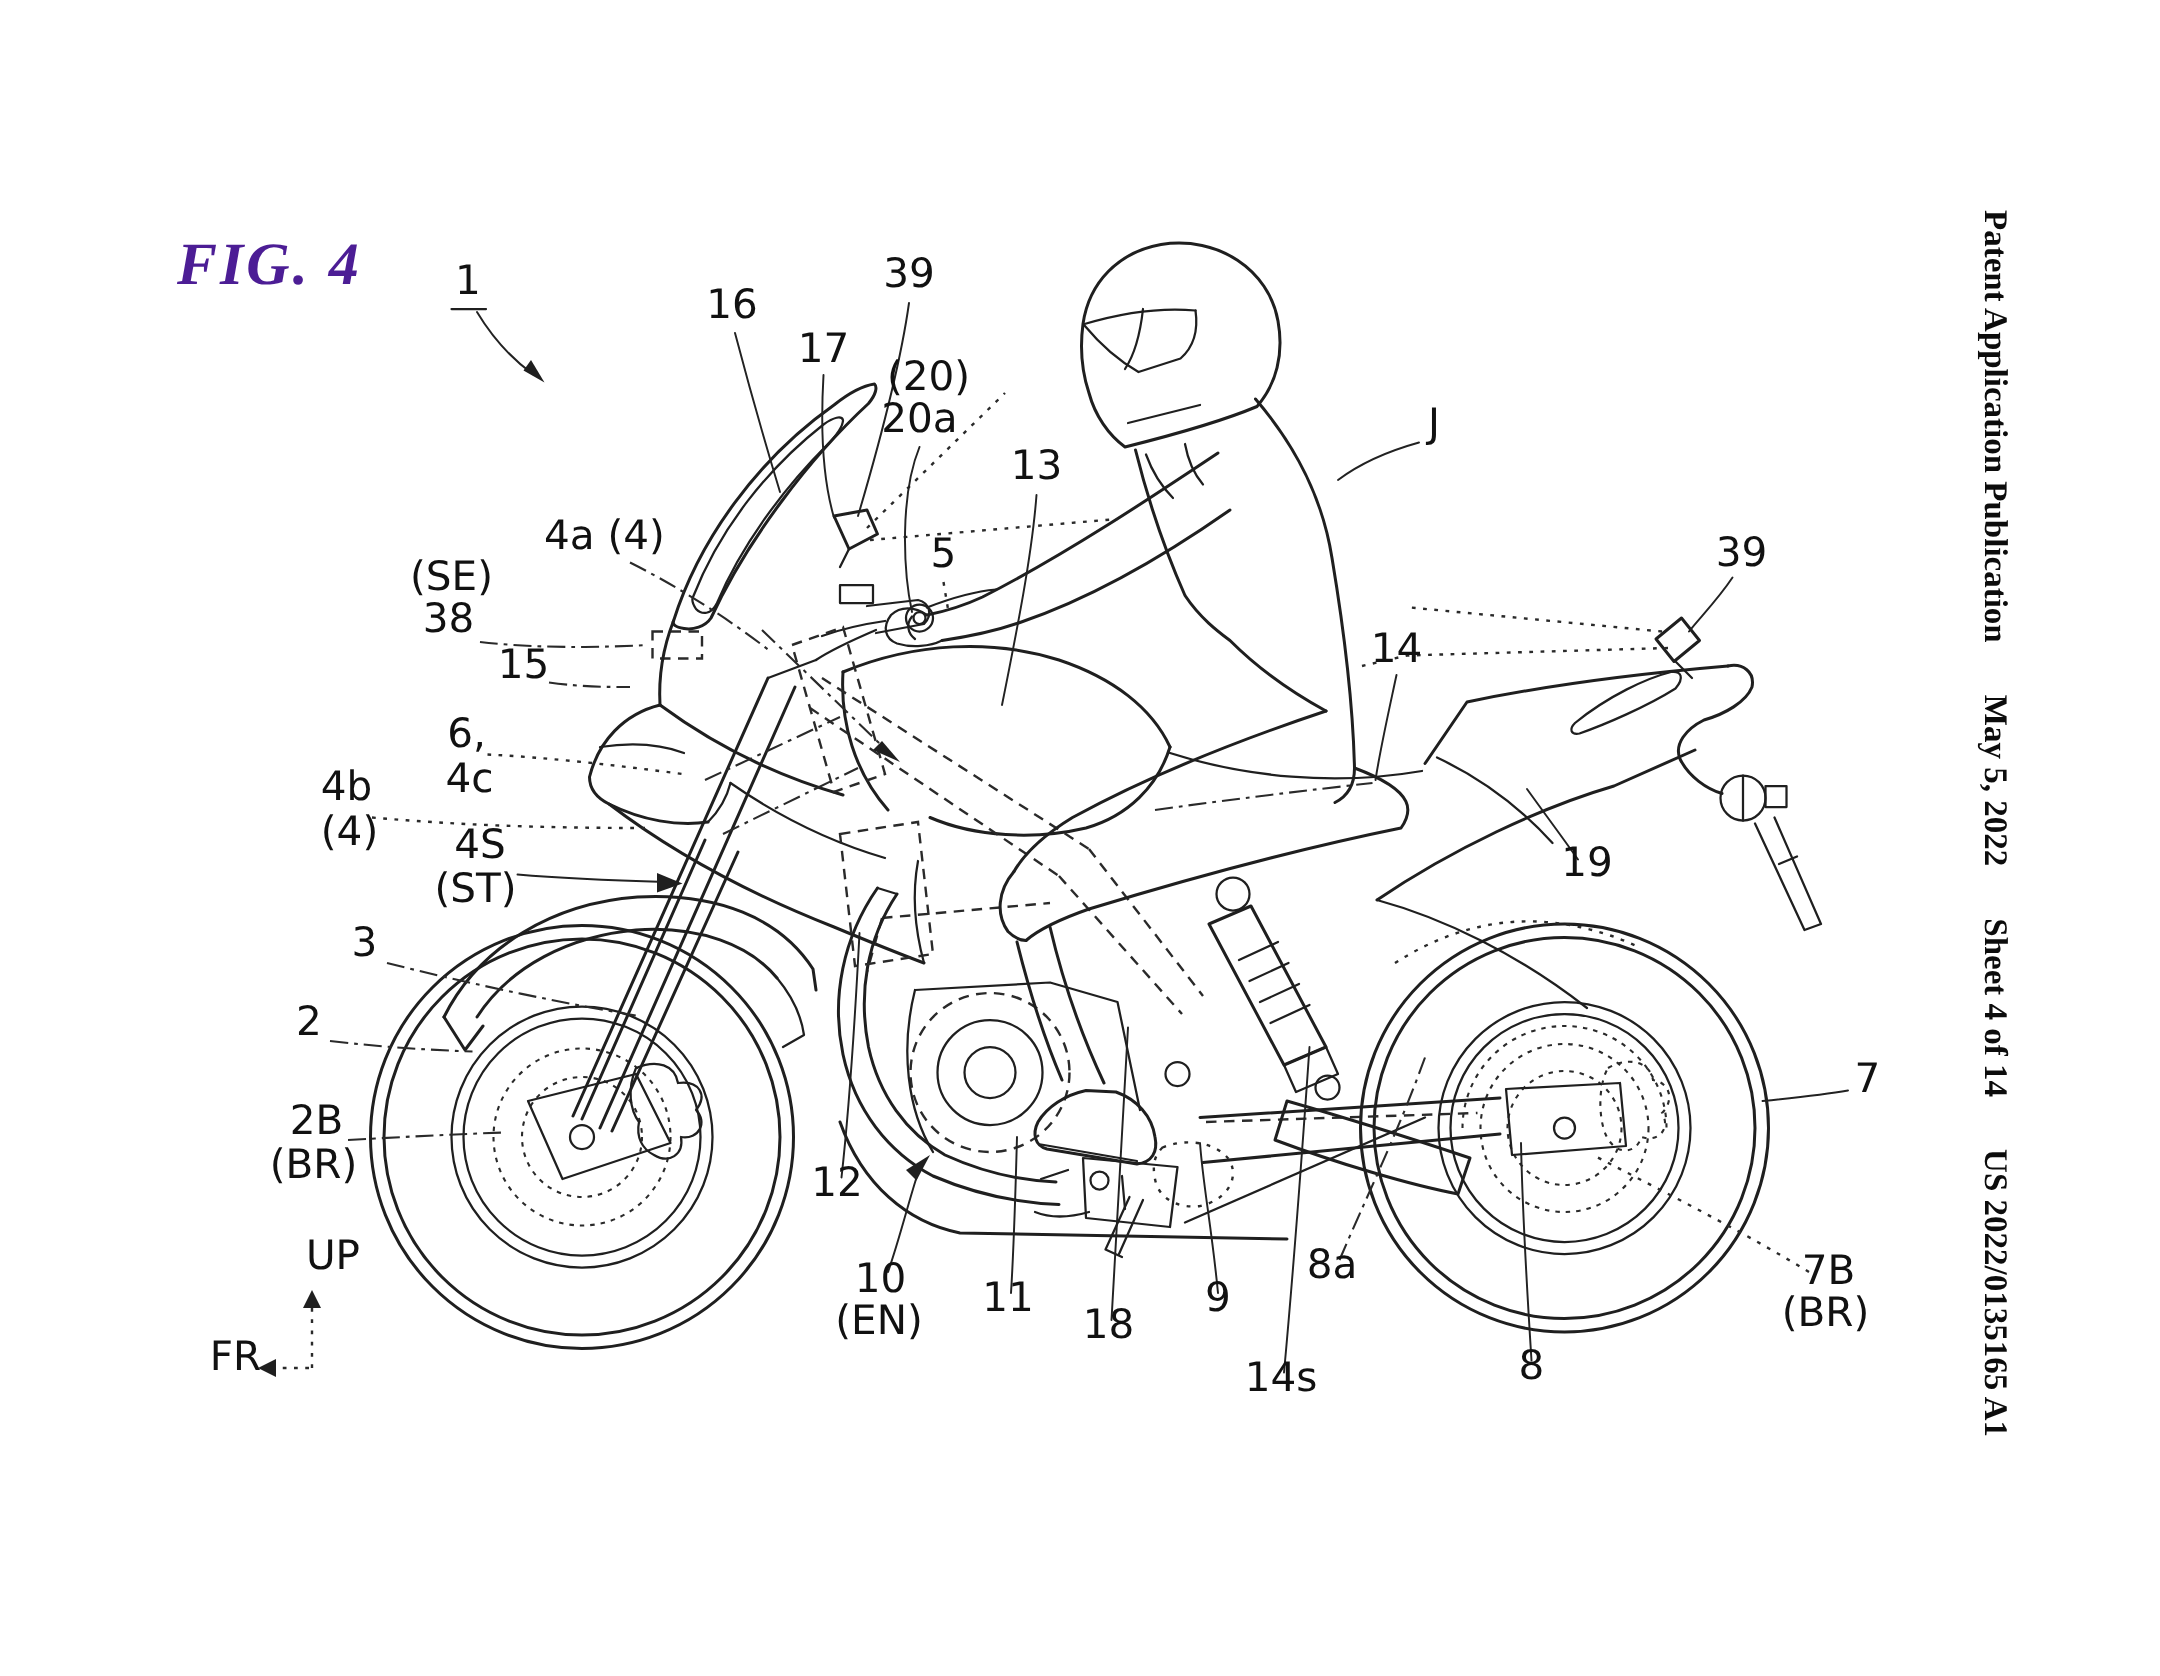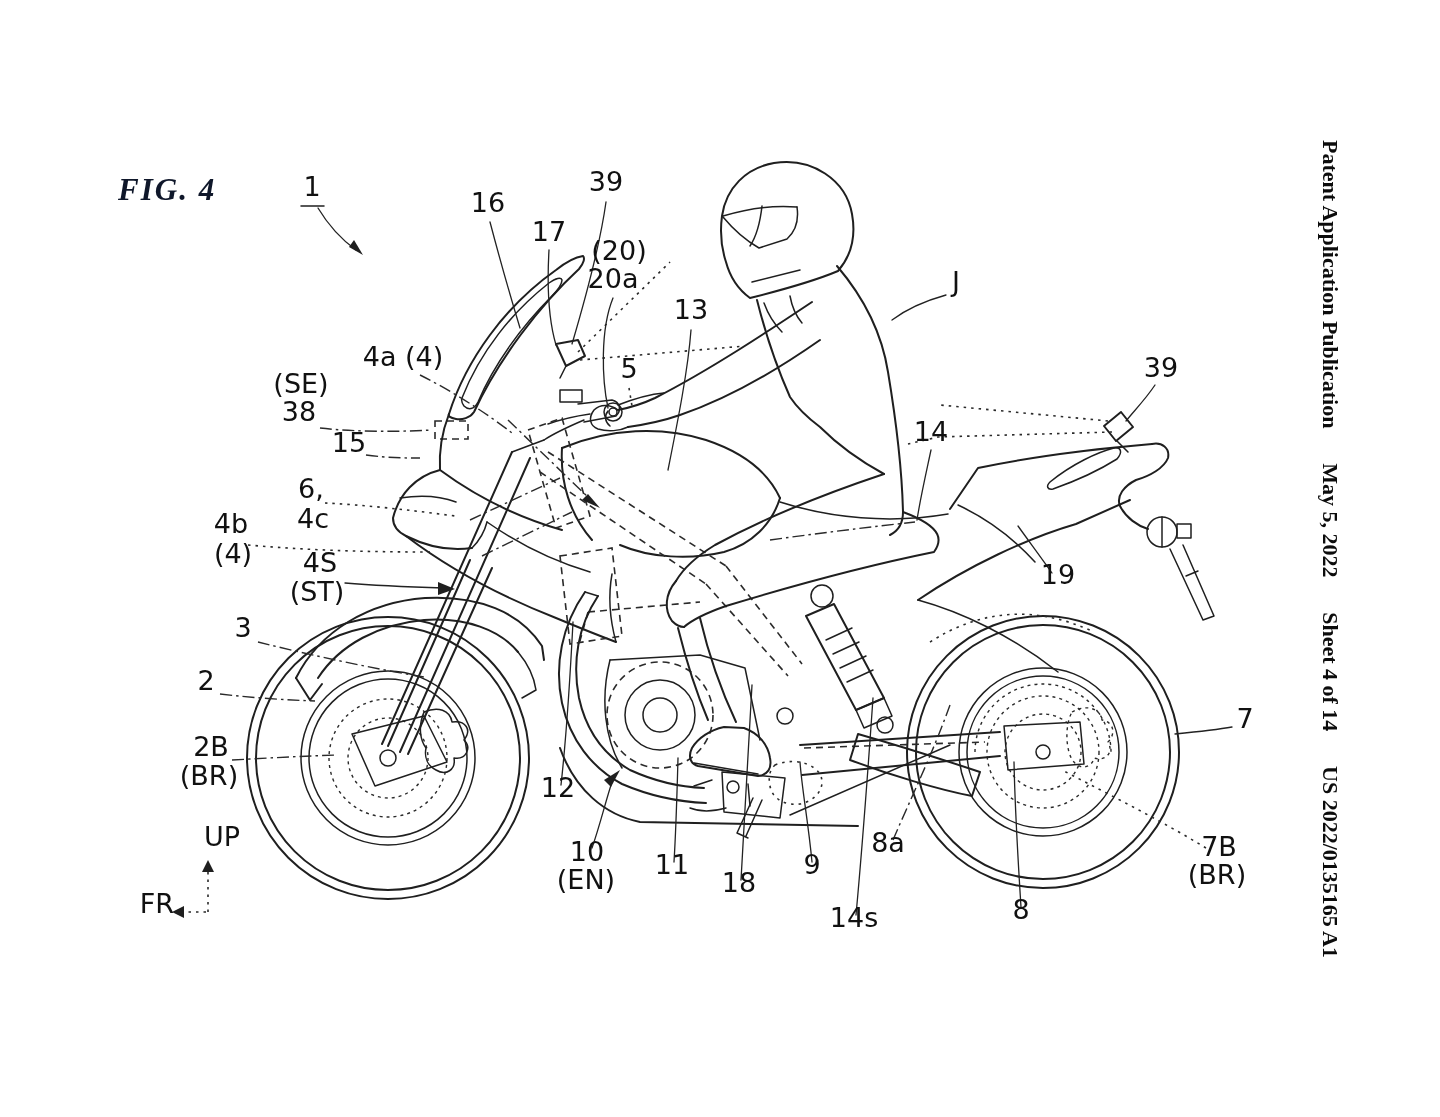--- a/index.html
+++ b/index.html
@@ -1,19 +1,19 @@
 <!DOCTYPE html>
 <html><head>
 <meta charset="utf-8">
 <style>
   html,body{margin:0;padding:0;background:#888;}
   .page{position:relative;width:1440px;height:1117px;background:#ffffff;overflow:hidden;
         font-family:"Liberation Sans",sans-serif;}
-  .fig-title{position:absolute;left:118px;top:172px;font-family:"Liberation Serif",serif;
-             font-style:italic;font-weight:bold;font-size:31px;color:#0f172a;letter-spacing:2px;}
+  .fig-title{position:absolute;left:118px;top:152px;font-family:"Liberation Serif",serif;
+             font-style:italic;font-weight:bold;font-size:40px;color:#4c1d95;letter-spacing:2px;}
   .side-header{position:absolute;left:1330px;top:549px;width:818px;height:30px;
                transform:translate(-50%,-50%) rotate(90deg);
                display:flex;justify-content:space-between;align-items:center;white-space:nowrap;
                font-family:"Liberation Serif",serif;font-weight:bold;font-size:22px;color:#0c0c0c;}
   svg{position:absolute;left:0;top:0;}
   .ln{fill:none;stroke:#1f1f1f;stroke-width:2;stroke-linecap:round;stroke-linejoin:round;}
   .thin{fill:none;stroke:#1f1f1f;stroke-width:1.5;stroke-linecap:round;stroke-linejoin:round;}
   .hid{fill:none;stroke:#2a2a2a;stroke-width:1.6;stroke-dasharray:7 5;}
   .dd{fill:none;stroke:#2a2a2a;stroke-width:1.4;stroke-dasharray:12 4 2.5 4;}
   .dot{fill:none;stroke:#2a2a2a;stroke-width:1.6;stroke-dasharray:2.5 5;}

